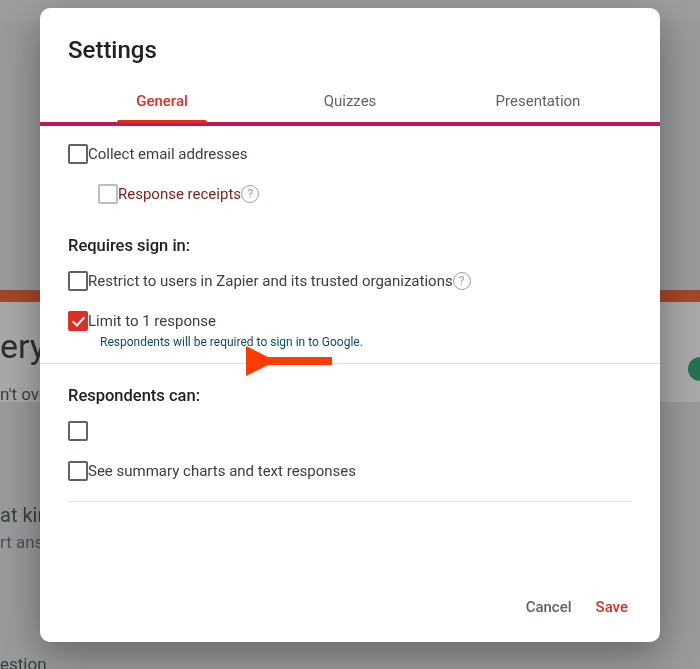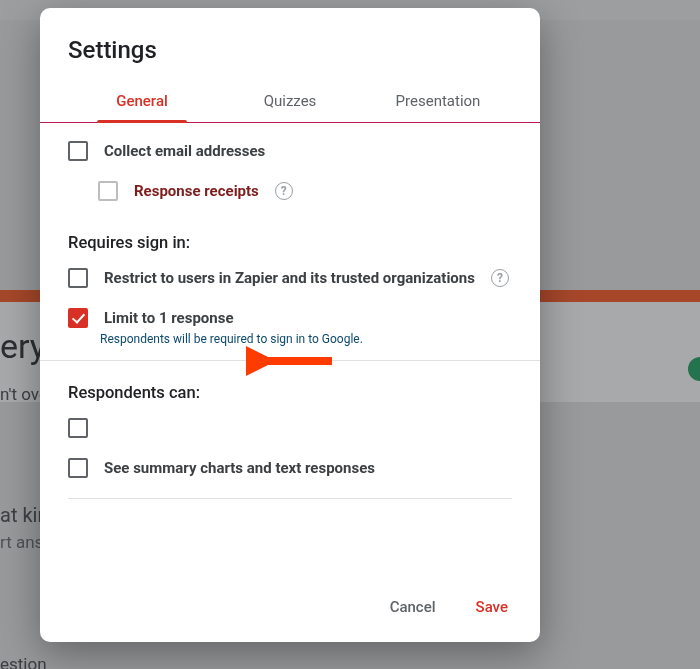--- a/index.html
+++ b/index.html
@@ -27,37 +27,37 @@
   .bg-word5  { position:absolute; top:654px; left:0; font-size:17px; color:#3c4043;}
   .bg-green  { position:absolute; top:357px; right:-12px; width:24px; height:24px; background:#0f9d58; border-radius:50%;}
   .shade {
     position:absolute; inset:0; background:rgba(60,64,67,0.45);
   }
 
   .modal {
     position: absolute;
     left: 40px;
     top: 8px;
-    width: 500px;
+    width: 620px;
     height: 634px;
     background: #fff;
     border-radius: 10px;
     box-shadow: 0 12px 40px rgba(0,0,0,0.35);
     display: flex;
     flex-direction: column;
   }
   .title {
     padding: 28px 28px 18px 28px;
     font-size: 24px;
     font-weight: 500;
     color: #202124;
   }
   .tabs {
     display: flex;
-    border-bottom: 1px solid #be185d;
+    border-bottom: 4px solid #be185d;
     padding: 0 28px;
     justify-content: center;
   }
   .tab {
     flex: 1;
     text-align: center;
     padding: 10px 0 12px 0;
     font-size: 15px;
     color: #5f6368;
     cursor: pointer;
@@ -79,23 +79,22 @@
     border-radius: 2px 2px 0 0;
   }
   .body {
     flex: 1;
     overflow: auto;
     padding: 8px 28px 0 28px;
   }
   .row {
     display: flex;
     align-items: center;
-    gap: 16px;
+    gap: 0;
     padding: 10px 0;
-    font-weight: bold;
   }
   .row.indent { padding-left: 30px; }
   .checkbox {
     width: 20px; height: 20px;
     border: 2px solid #5f6368;
     border-radius: 2px;
     flex-shrink: 0;
     position: relative;
     cursor: pointer;
   }
@@ -142,21 +141,21 @@
   }
   .divider {
     height: 1px;
     background: #e0e0e0;
     margin: 14px -28px;
   }
   .divider.tight { margin: 10px 0; }
   .footer {
     display: flex;
     justify-content: flex-end;
-    gap: 32px;
+    gap: 16px;
     padding: 16px 28px 20px 28px;
   }
   .btn {
     font-size: 15px;
     font-weight: 500;
     cursor: pointer;
     padding: 6px 4px;
   }
   .btn.cancel { color: #5f6368; }
   .btn.save   { color: #d93025; }

